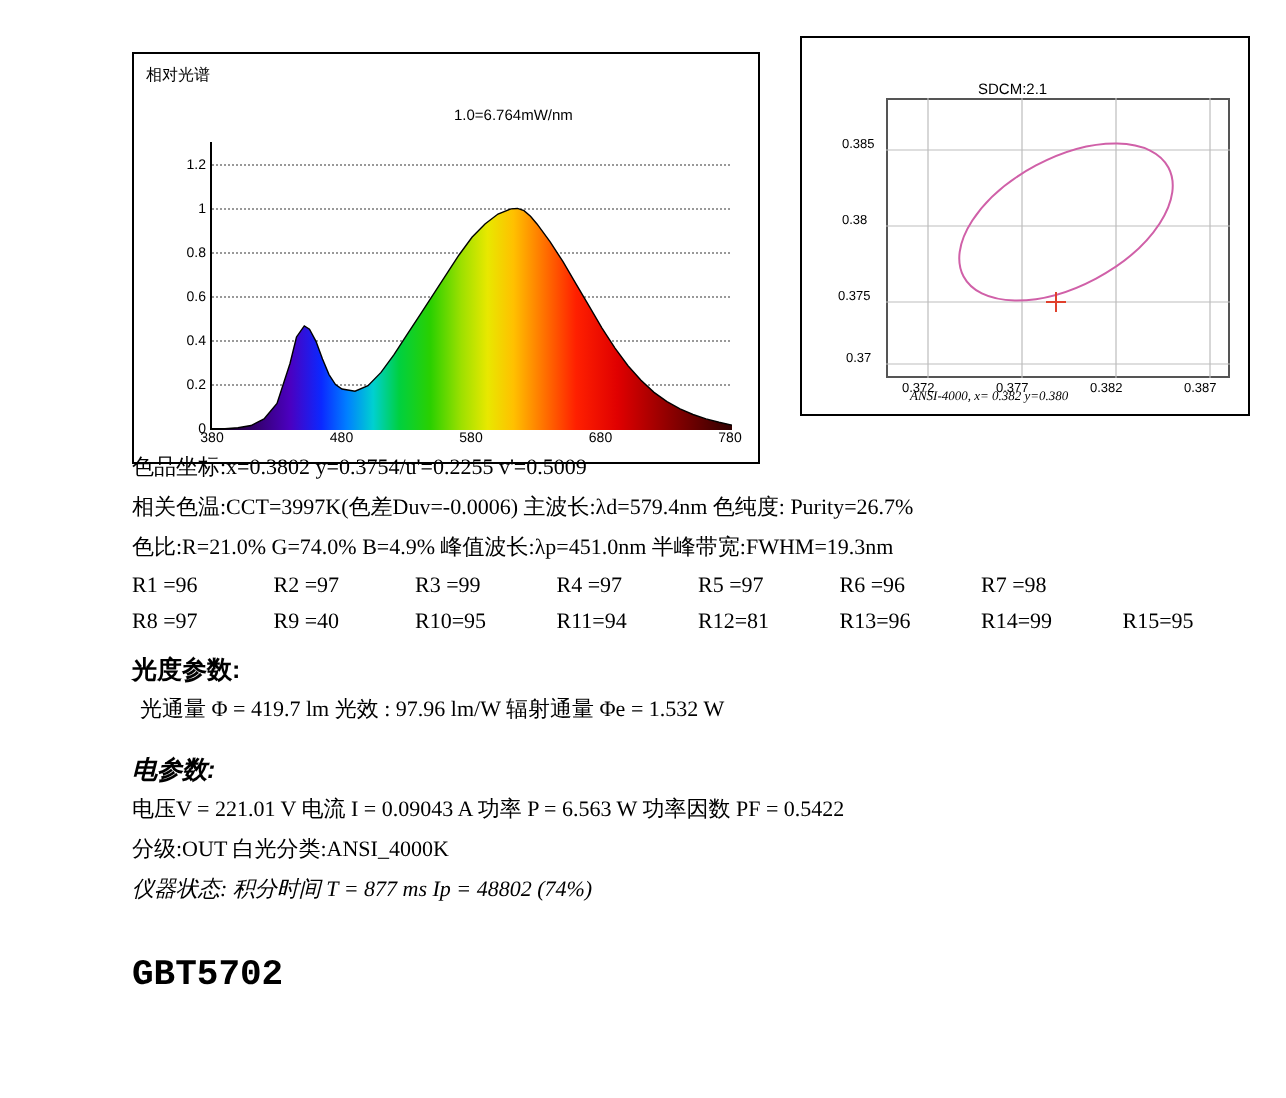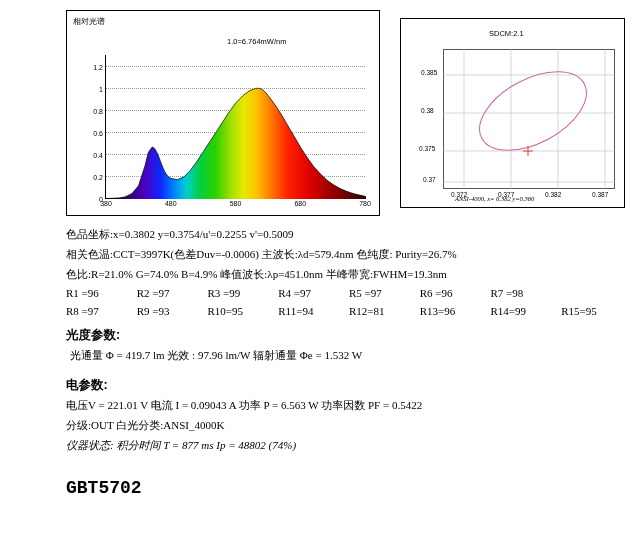--- a/index.html
+++ b/index.html
@@ -19,35 +19,35 @@
     left: 0; top: 0;
     width: 643px; height: 220px;
   }
   .panel {
     position: absolute;
     border: 1px solid #000;
     background: #fff;
     box-sizing: border-box;
   }
   #spectrum-panel {
-    left: 66px; top: 10px;
+    left: 66px; top: 26px;
     width: 314px; height: 206px; padding-left: 36px;
   }
   #sdcm-panel {
     left: 400px; top: 18px;
     width: 225px; height: 190px;
   }
   .panel-title {
     position: absolute;
     font-size: 8px;
     white-space: nowrap;
   }
   #spectrum-title { left: 6px; top: 5px; }
   #spectrum-scale { left: 160px; top: 26px; font-size: 7.5px; }
-  #sdcm-title { left: 88px; top: 10px; font-size: 7.5px; }
+  #sdcm-title { left: 88px; top: 21px; font-size: 7.5px; }
 
   
   .plot {
     position: absolute;
     box-sizing: border-box;
   }
   #spectrum-plot {
     left: 38px; top: 44px;
     width: 260px; height: 144px;
     border-left: 1px solid #000;
@@ -260,31 +260,31 @@
     <span class="cell">R1 =96</span>
     <span class="cell">R2 =97</span>
     <span class="cell">R3 =99</span>
     <span class="cell">R4 =97</span>
     <span class="cell">R5 =97</span>
     <span class="cell">R6 =96</span>
     <span class="cell">R7 =98</span>
   </div>
   <div class="cri-row">
     <span class="cell">R8 =97</span>
-    <span class="cell">R9 =93</span>
+    <span class="cell">R9 =40</span>
     <span class="cell">R10=95</span>
     <span class="cell">R11=94</span>
     <span class="cell">R12=81</span>
     <span class="cell">R13=96</span>
     <span class="cell">R14=99</span>
     <span class="cell">R15=95</span>
   </div>
 
   <div class="sec-head big" style="margin-top:10px;">光度参数:</div>
   <div class="row indent">光通量  Φ = 419.7 lm   光效 : 97.96 lm/W  辐射通量 Φe = 1.532 W</div>
 
-  <div class="sec-head big" style="margin-top:14px;">电参数:</div>
+  <div class="sec-head big" style="margin-top:14px;font-style:italic;">电参数:</div>
   <div class="row">电压V = 221.01 V 电流 I = 0.09043 A 功率 P = 6.563 W 功率因数 PF = 0.5422</div>
   <div class="row">分级:OUT        白光分类:ANSI_4000K</div>
   <div class="row italic">仪器状态:  积分时间 T = 877 ms   Ip = 48802 (74%)</div>
 </div>
 
 <div class="gbt">GBT5702</div>
 
 </body></html>

